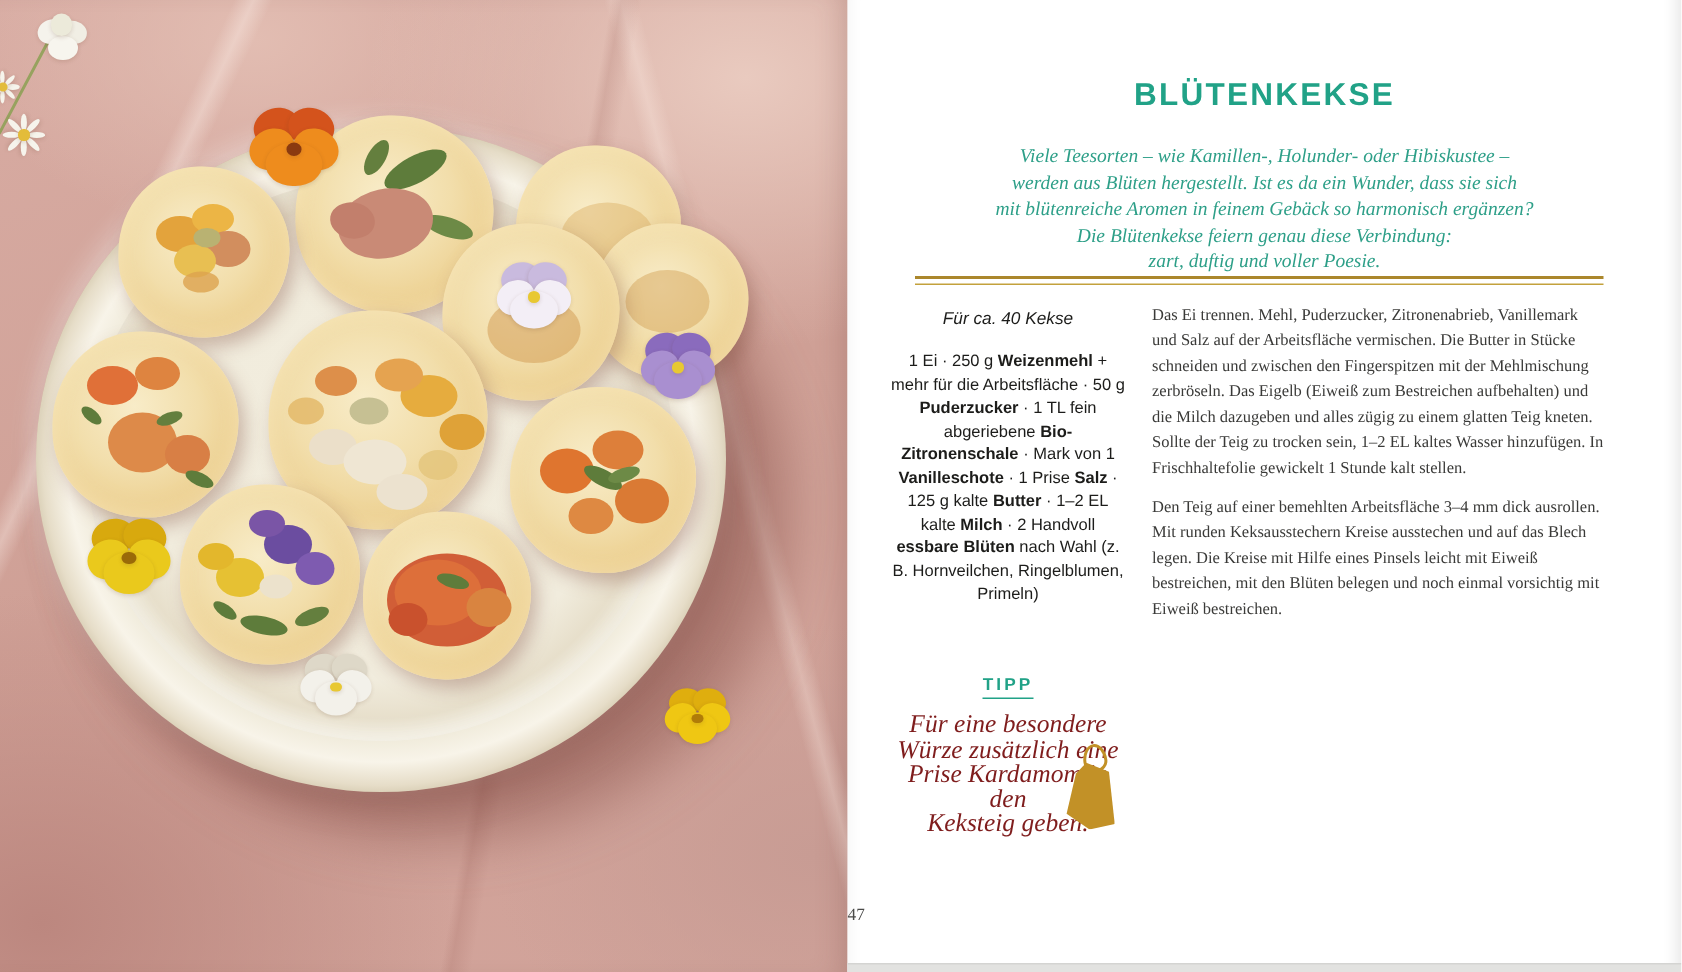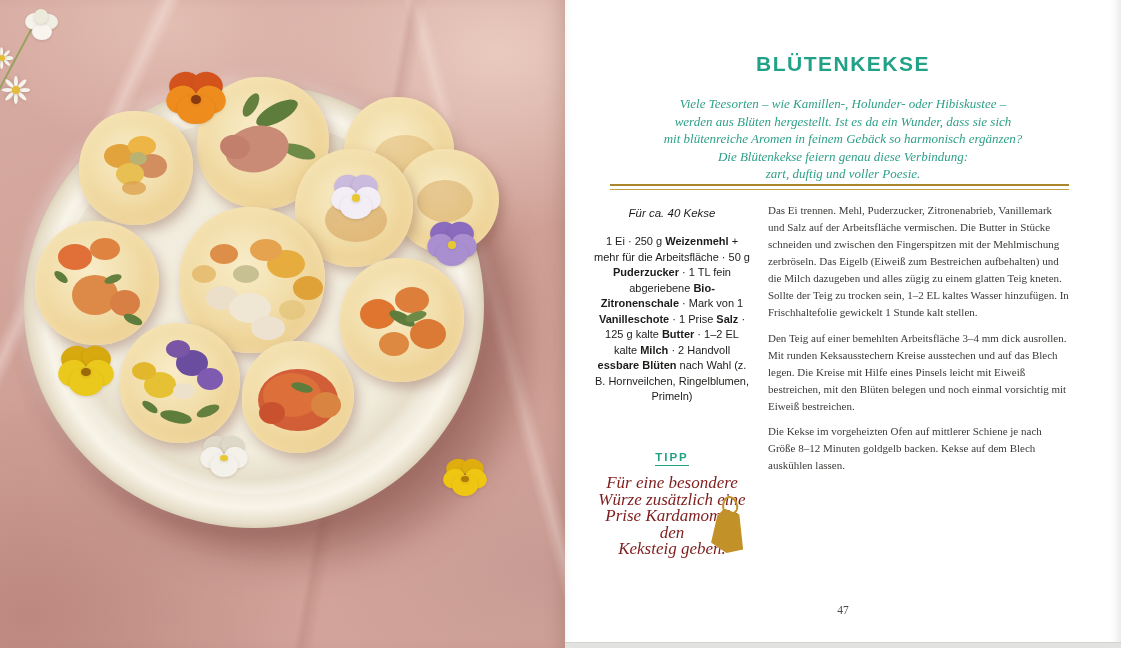--- a/index.html
+++ b/index.html
@@ -54,21 +54,21 @@
     font-size:11.5px;letter-spacing:2px;color:#21a287;border-bottom:1.5px solid #21a287;padding-bottom:2px;}
   .tip-text{margin-top:9px;font-style:italic;font-size:17px;line-height:16.5px;color:#7f1d1d;white-space:pre-line;font-family:Liberation Serif, serif;}
   .teabag{position:absolute;left:140px;top:496px;width:46px;height:64px;}
   .teabag .loop{position:absolute;left:17px;top:0;width:12px;height:15px;border:2px solid #c29127;
     border-radius:50% 50% 50% 50%/60% 60% 40% 40%;background:transparent;transform:rotate(-8deg);}
   .teabag .bag{position:absolute;left:6px;top:13px;width:34px;height:44px;background:#c29127;
     clip-path:polygon(32% 0, 78% 10%, 100% 88%, 52% 100%, 4% 80%, 14% 18%);transform:rotate(6deg);}
   .main-col{position:absolute;top:202px;left:203px;width:303px;
     font-size:11px;line-height:17px;color:#3a3a38;}
   .main-col p{margin:0 0 8.5px 0;white-space:pre-line;}
-  .page-number{position:absolute;top:604px;left:0;right:0;text-align:center;
+  .page-number{position:absolute;top:604px;left:0;right:0;text-align:left;
     font-size:11.5px;color:#4a4a48;}
   .bottom-edge{position:absolute;left:0;right:0;bottom:0;height:5px;background:#e2e2e0;border-top:1px solid #d4d4d2;}
 </style>
 </head>
 <body>
 
 <div class="book">
 
   <div class="photo-page">
     <div class="plate-shadow"></div>
@@ -247,19 +247,18 @@
     </div>
 
     <div class="teabag">
       <div class="loop"></div>
       <div class="bag"></div>
     </div>
 
     <div class="main-col">
       <p>Das Ei trennen. Mehl, Puderzucker, Zitronenabrieb, Vanillemark und Salz auf der Arbeitsfläche vermischen. Die Butter in Stücke schneiden und zwischen den Fingerspitzen mit der Mehlmischung zerbröseln. Das Eigelb (Eiweiß zum Bestreichen aufbehalten) und die Milch dazugeben und alles zügig zu einem glatten Teig kneten. Sollte der Teig zu trocken sein, 1–2 EL kaltes Wasser hinzufügen. In Frischhaltefolie gewickelt 1 Stunde kalt stellen.</p>
       <p>Den Teig auf einer bemehlten Arbeitsfläche 3–4 mm dick ausrollen. Mit runden Keksausstechern Kreise ausstechen und auf das Blech legen. Die Kreise mit Hilfe eines Pinsels leicht mit Eiweiß bestreichen, mit den Blüten belegen und noch einmal vorsichtig mit Eiweiß bestreichen.</p>
-      <p>Die Kekse im vorgeheizten Ofen auf mittlerer Schiene je nach Größe 8–12 Minuten goldgelb backen. Kekse auf dem Blech auskühlen lassen.</p>
     </div>
 
     <div class="page-number">47</div>
     <div class="bottom-edge"></div>
   </div>
 </div>
 
 </body></html>

